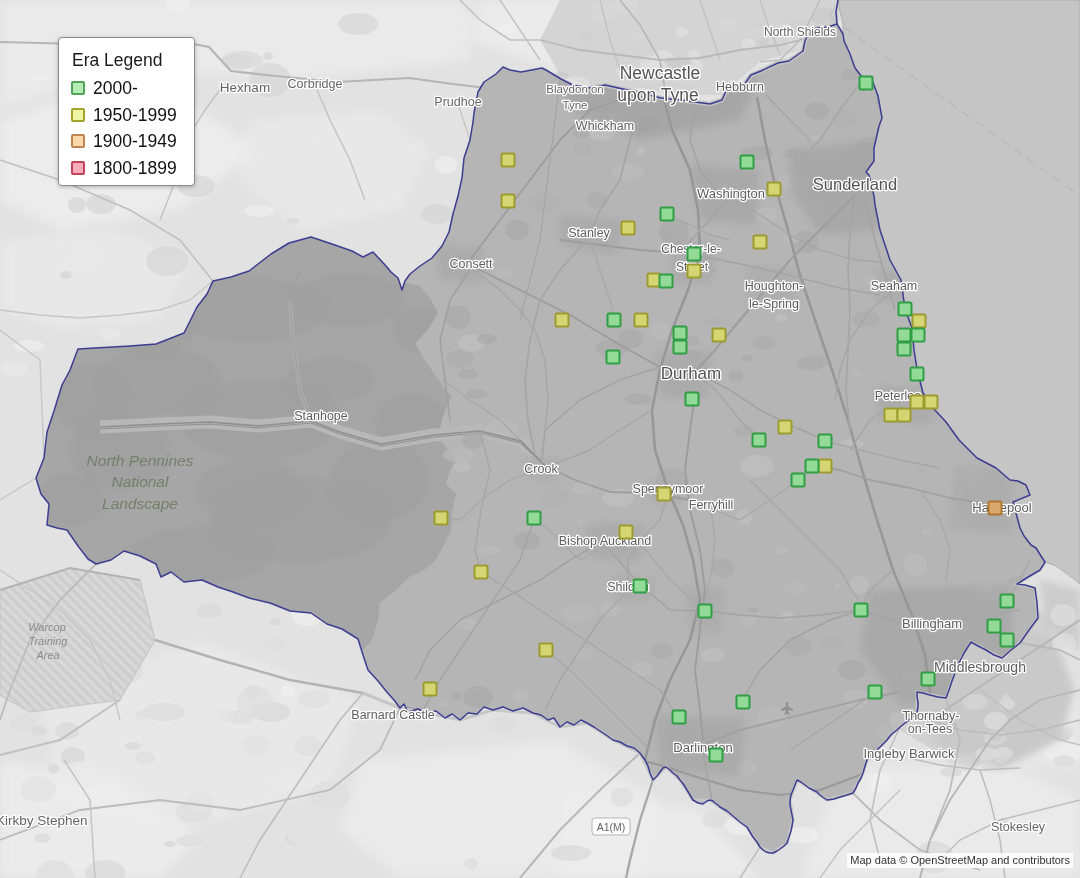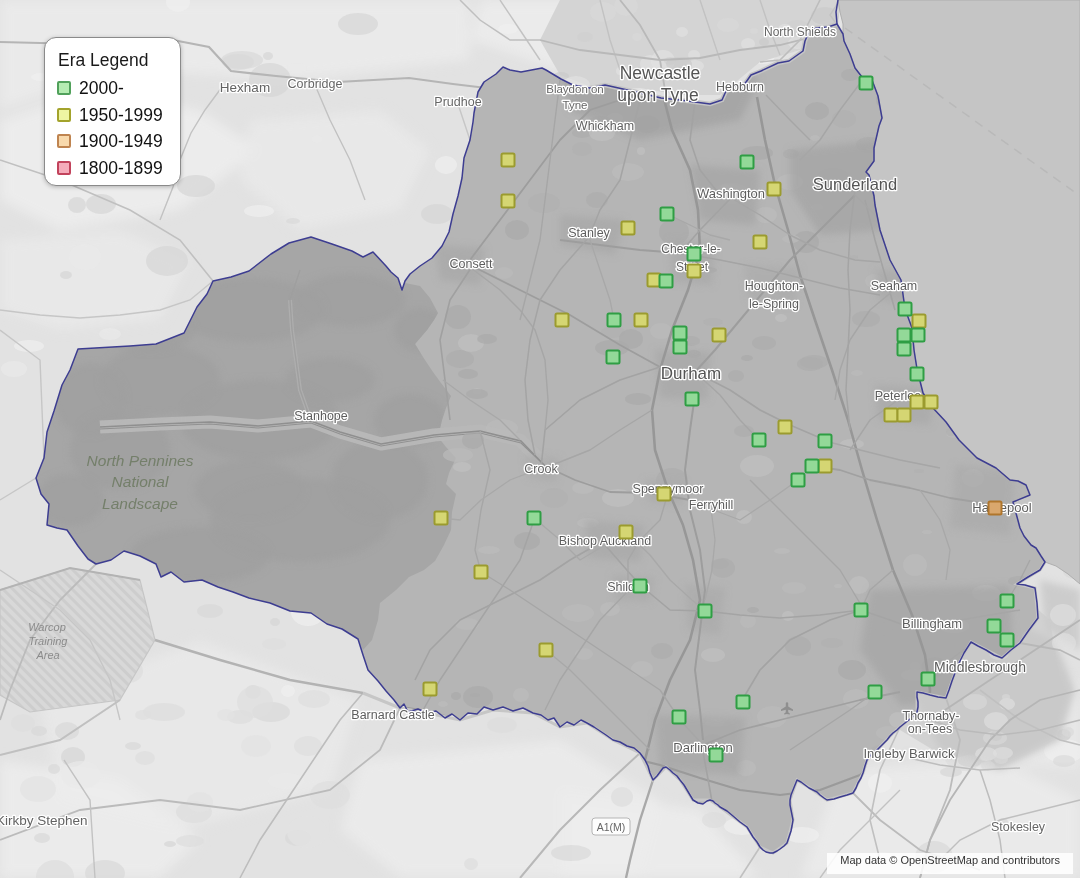--- a/index.html
+++ b/index.html
@@ -1,24 +1,24 @@
 <!DOCTYPE html>
 <html><head><meta charset="utf-8">
 <style>
 html,body{margin:0;padding:0;width:1080px;height:878px;overflow:hidden;background:#e2e2e2}
 *{font-family:"Liberation Sans",sans-serif}
 #map{position:relative;width:1080px;height:878px}
-#legend{position:absolute;left:44px;top:37px;width:135px;height:147px;background:#ffffff;
-border:1px solid #8a8a8a;border-radius:12px;box-shadow:0 1px 4px rgba(0,0,0,.25);z-index:5}
+#legend{position:absolute;left:58px;top:37px;width:135px;height:147px;background:#ffffff;
+border:1px solid #8a8a8a;border-radius:4px;box-shadow:0 1px 4px rgba(0,0,0,.25);z-index:5}
 #legend h3{position:absolute;left:13px;top:22px;margin:0;font-size:17.5px;font-weight:normal;color:#1a1a1a;line-height:0}
 .lrow{position:absolute;left:12px;height:15px}
 .sw{position:absolute;left:0;top:0;width:10px;height:10px;border-radius:2px}
 .lrow span{position:absolute;left:22px;top:7px;font-size:17.5px;color:#111111;line-height:0;white-space:nowrap}
-#attr{position:absolute;right:7px;top:853px;height:21px;background:rgba(255,255,255,.85);
-font-size:11px;color:#333333;padding:0 13px;line-height:15.5px;z-index:5}
+#attr{position:absolute;right:7px;top:853px;height:15px;background:rgba(255,255,255,.85);
+font-size:11px;color:#333333;padding:0 3px;line-height:15.5px;z-index:5}
 </style></head>
 <body>
 <div id="map">
 <svg width="1080" height="878" viewBox="0 0 1080 878" style="position:absolute;top:0;left:0">
 <defs>
 <pattern id="hatch" width="7" height="7" patternTransform="rotate(45)" patternUnits="userSpaceOnUse">
 <rect width="7" height="7" fill="#d8d8d8"></rect>
           <rect width="7" height="3" fill="#cdcdcd"></rect>
 </pattern>
 <filter id="soft" x="-20%" y="-20%" width="140%" height="140%">

